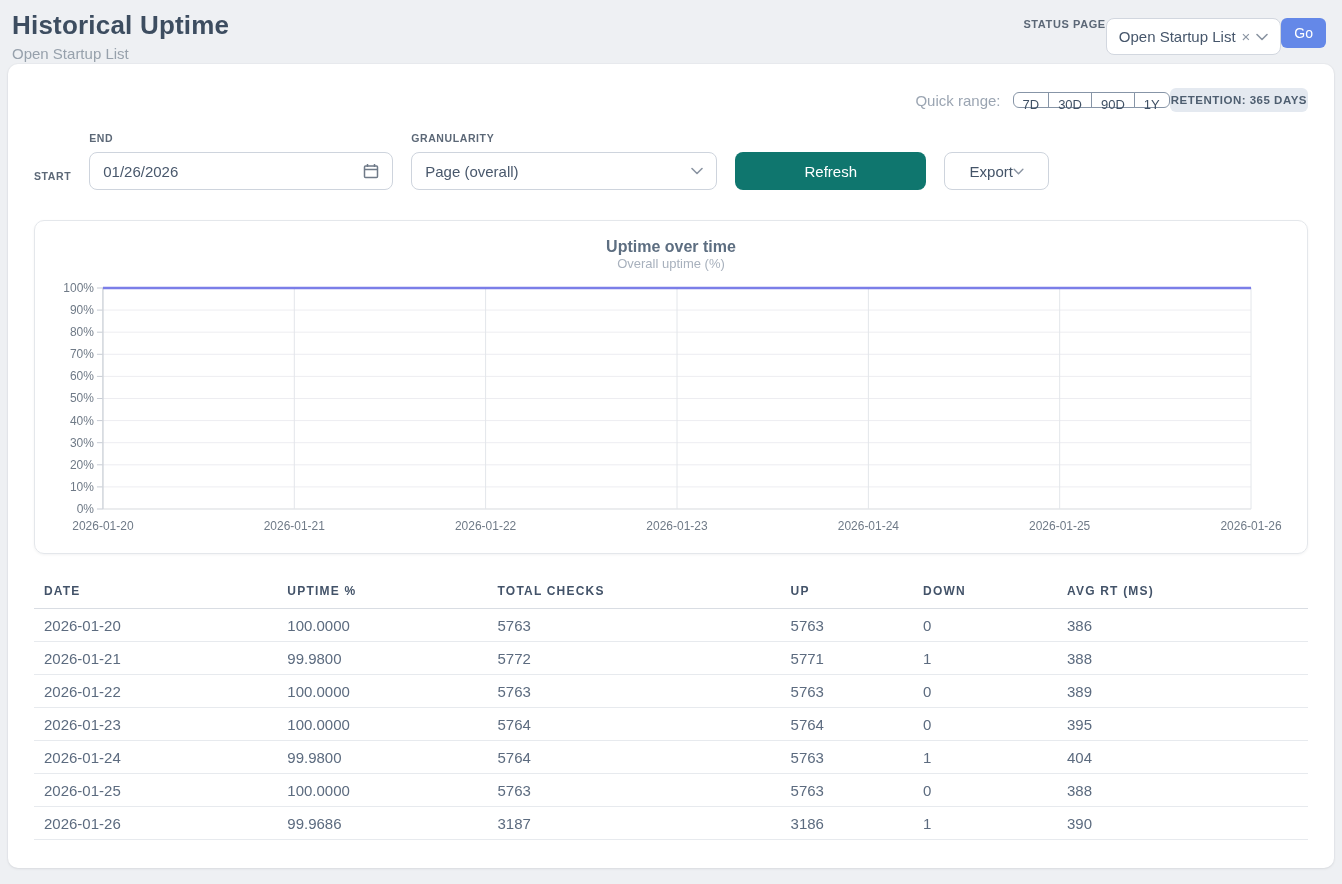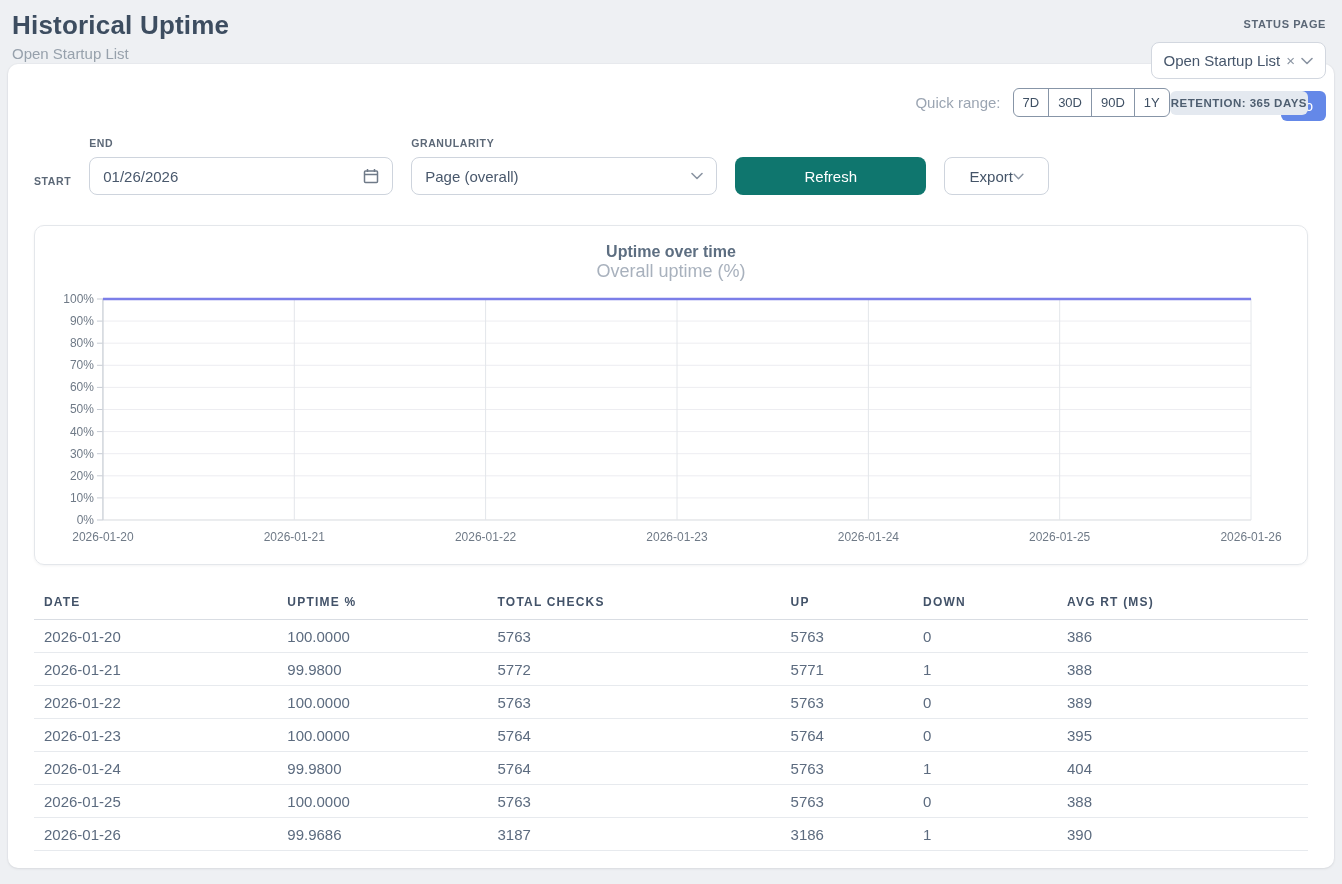--- a/index.html
+++ b/index.html
@@ -10,21 +10,21 @@
     color: #46566b;
     overflow: hidden;
   }
   
   .page-header {
     display: flex; justify-content: space-between; align-items: flex-start;
     padding: 10px 16px 0 12px; height: 64px;
   }
   .page-title { font-size: 26px; font-weight: 700; color: #3d4d60; letter-spacing: .2px; }
   .page-subtitle { font-size: 15px; color: #97a1ac; margin-top: 4px; }
-  .header-right { display: flex; align-items: flex-end; gap: 12px; margin-top: 8px; flex-direction: column; }
+  .header-right { display: flex; align-items: flex-start; margin-top: 8px; }
   .status-page-label { font-size: 11px; font-weight: 600; letter-spacing: .6px; color: #5b6776; }
   .status-select {
     display: flex; align-items: center; gap: 6px; background: #fff;
     border: 1px solid #d2d7df; border-radius: 8px; height: 37px; padding: 0 12px;
     font-size: 15px; color: #46566b; cursor: pointer;
   }
   .clear-x { color: #8a94a2; font-size: 15px; line-height: 1; }
   .chev { stroke: #8a94a2; fill: none; stroke-width: 1.6; stroke-linecap: round; stroke-linejoin: round; }
   .go-btn {
     background: #6488e8; color: #fff; border: none; border-radius: 6px;
@@ -36,21 +36,21 @@
     box-shadow: 0 1px 3px rgba(16,24,40,.08), 0 0 0 1px rgba(16,24,40,.02);
     padding: 24px 26px 10px 26px; height: 804px;
   }
   .row-1 { display: flex; justify-content: flex-end; align-items: center; }
   .qr-group { display: flex; align-items: center; gap: 12px; }
   .qr-label { font-size: 15px; color: #9ba5b2; }
   .seg { display: inline-flex; }
   .seg button {
     background: #fff; border: 1px solid #8795a7; color: #3f5064;
     font-family: inherit; font-size: 13px; padding: 4px 9px; margin-left: -1px;
-    cursor: pointer; height: 29px;
+    cursor: pointer; height: 16px;
   }
   .seg button:first-child { border-radius: 6px 0 0 6px; margin-left: 0; }
   .seg button:last-child { border-radius: 0 6px 6px 0; }
   .retention-badge {
     background: #e4e9f0; color: #4e5e70; font-size: 11.5px; font-weight: 700;
     letter-spacing: .5px; padding: 6px 1px; border-radius: 6px;
   }
   
   .row-2 { display: flex; gap: 18px; margin-top: 20px; align-items: flex-end; }
   .field { display: flex; flex-direction: column; }
@@ -72,21 +72,21 @@
     width: 105px; height: 38px; font-size: 15px; font-family: inherit; cursor: pointer;
     display: flex; align-items: center; justify-content: center; 
   }
   
   .chart-card {
     margin-top: 30px; border: 1px solid #e4e7eb; border-radius: 10px;
     box-shadow: 0 1px 3px rgba(16,24,40,.05); padding: 17px 24px 16px 24px;
   }
   .chart-head { display: flex; justify-content: space-between; align-items: center; flex-direction: column; }
   .chart-title { font-size: 16px; font-weight: 700; color: #5d6e81; }
-  .chart-legend { font-size: 18px; color: #a8b1bd; }
+  .chart-legend { font-size: 13px; color: #a8b1bd; }
   .chart-svg { display: block; width: 100%; height: 258px; margin-top: 8px; }
   .chart-svg text { font-family: "Liberation Sans", sans-serif; font-size: 12px; fill: #6f7a87; }
   
   .uptime-table { width: 100%; border-collapse: collapse; margin-top: 24px; }
   .uptime-table th {
     text-align: left; font-size: 12px; font-weight: 700; letter-spacing: 1.2px;
     color: #435369; padding: 6px 10px 10px 10px; border-bottom: 1px solid #d9dde3;
   }
   .uptime-table td {
     font-size: 15px; color: #5c6b7f; padding: 7px 10px;

